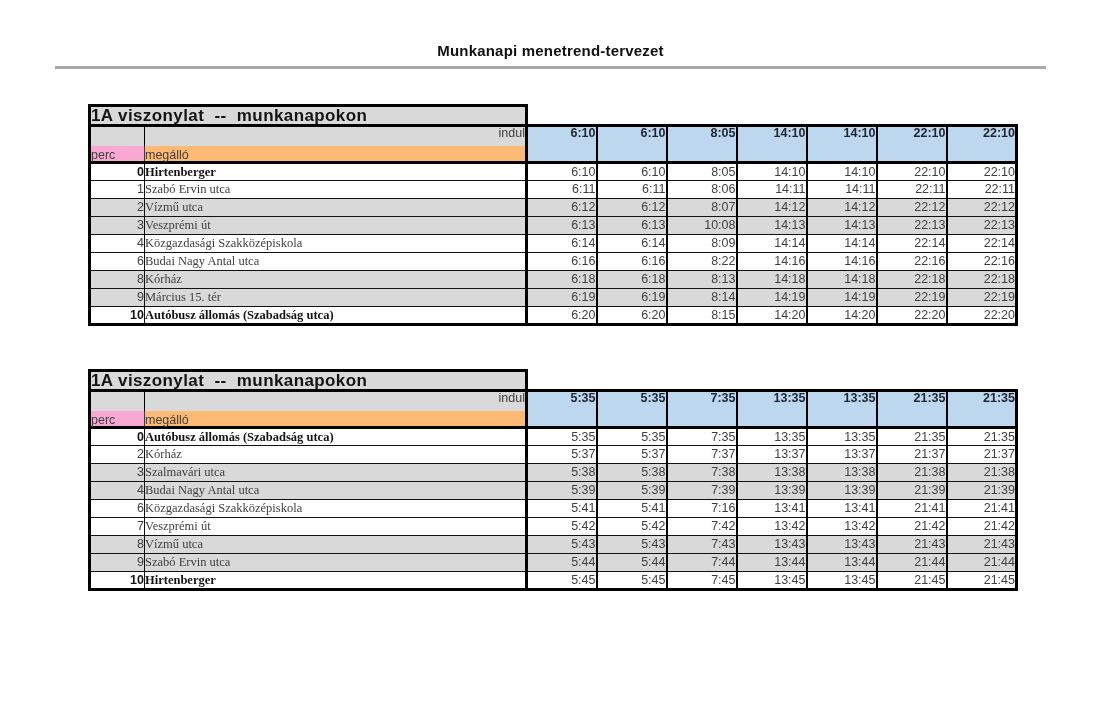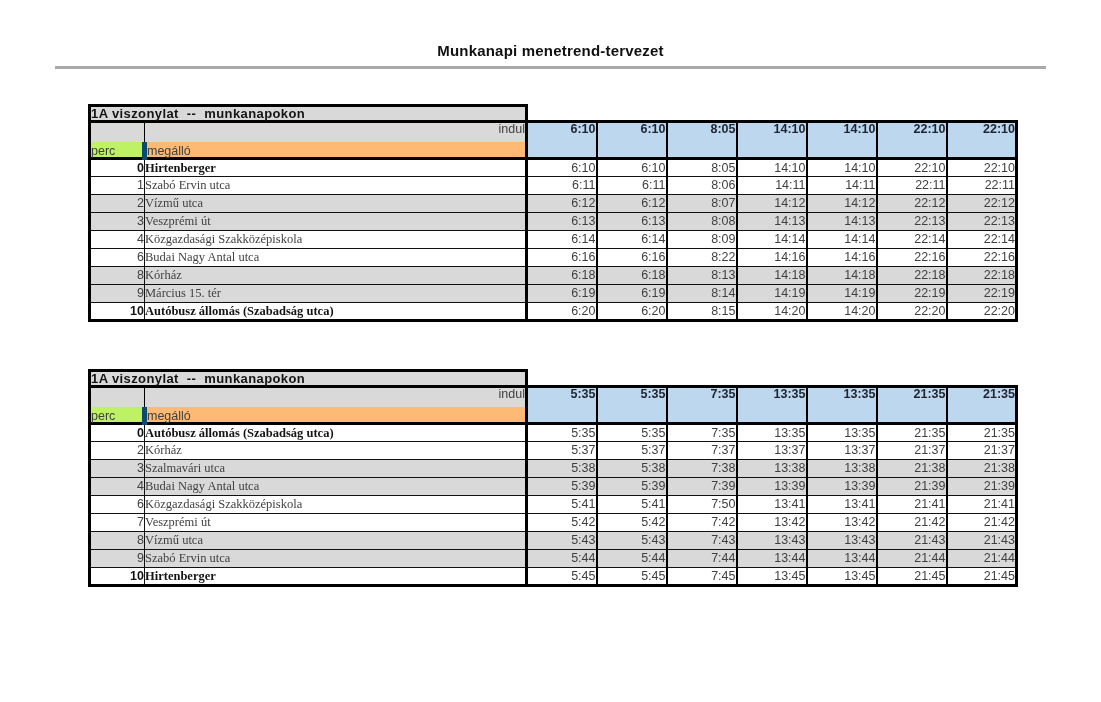--- a/index.html
+++ b/index.html
@@ -41,21 +41,21 @@
     color: #3f3f3f;
     line-height: 1;
   }
   table.tt td { padding: 0; }
 
   
   td.title-cell {
     background: #d9d9d9;
     border: 3px solid #000;
     font-weight: bold;
-    font-size: 13px;
+    font-size: 17px;
     color: #141414;
     padding: 4px 6px 5px 6px;
     white-space: pre;
     letter-spacing: 0.4px;
   }
   td.spacer-cell { border: none; background: #ffffff; }
 
   
   tr.hdr1 { height: 20px; }
   tr.hdr2 { height: 17px; }
@@ -70,23 +70,23 @@
     background: #d9d9d9;
     border-right: 3px solid #000;
     border-top: 2px solid #000;
     border-bottom: none;
     text-align: right;
     vertical-align: top;
     padding: 2px 5px 0 0;
     margin-top: 44px;
   }
   td.minute-hbot {
-    background: #bef264;
+    background: #f9a8d4;
     border-left: 3px solid #000;
-    border-right: 5px solid #0c4a6e;
+    border-right: 1px solid #0c4a6e;
     border-top: none;
     border-bottom: 3px solid #000;
     vertical-align: bottom;
     padding: 0 0 2px 5px;
   }
   td.stop-hbot {
     background: #fdba74;
     border-right: 3px solid #000;
     border-top: none;
     border-bottom: 3px solid #000;
@@ -205,21 +205,21 @@
             <td class="time">14:12</td>
             <td class="time">14:12</td>
             <td class="time">22:12</td>
             <td class="time last">22:12</td>
           </tr>
           <tr class="shaded ">
             <td class="minute">3</td>
             <td class="stop">Veszprémi út</td>
             <td class="time">6:13</td>
             <td class="time">6:13</td>
-            <td class="time">8:08</td>
+            <td class="time">10:08</td>
             <td class="time">14:13</td>
             <td class="time">14:13</td>
             <td class="time">22:13</td>
             <td class="time last">22:13</td>
           </tr>
           <tr class="">
             <td class="minute">4</td>
             <td class="stop">Közgazdasági Szakközépiskola</td>
             <td class="time">6:14</td>
             <td class="time">6:14</td>
@@ -353,21 +353,21 @@
             <td class="time">13:39</td>
             <td class="time">13:39</td>
             <td class="time">21:39</td>
             <td class="time last">21:39</td>
           </tr>
           <tr class="">
             <td class="minute">6</td>
             <td class="stop">Közgazdasági Szakközépiskola</td>
             <td class="time">5:41</td>
             <td class="time">5:41</td>
-            <td class="time">7:50</td>
+            <td class="time">7:16</td>
             <td class="time">13:41</td>
             <td class="time">13:41</td>
             <td class="time">21:41</td>
             <td class="time last">21:41</td>
           </tr>
           <tr class="">
             <td class="minute">7</td>
             <td class="stop">Veszprémi út</td>
             <td class="time">5:42</td>
             <td class="time">5:42</td>

